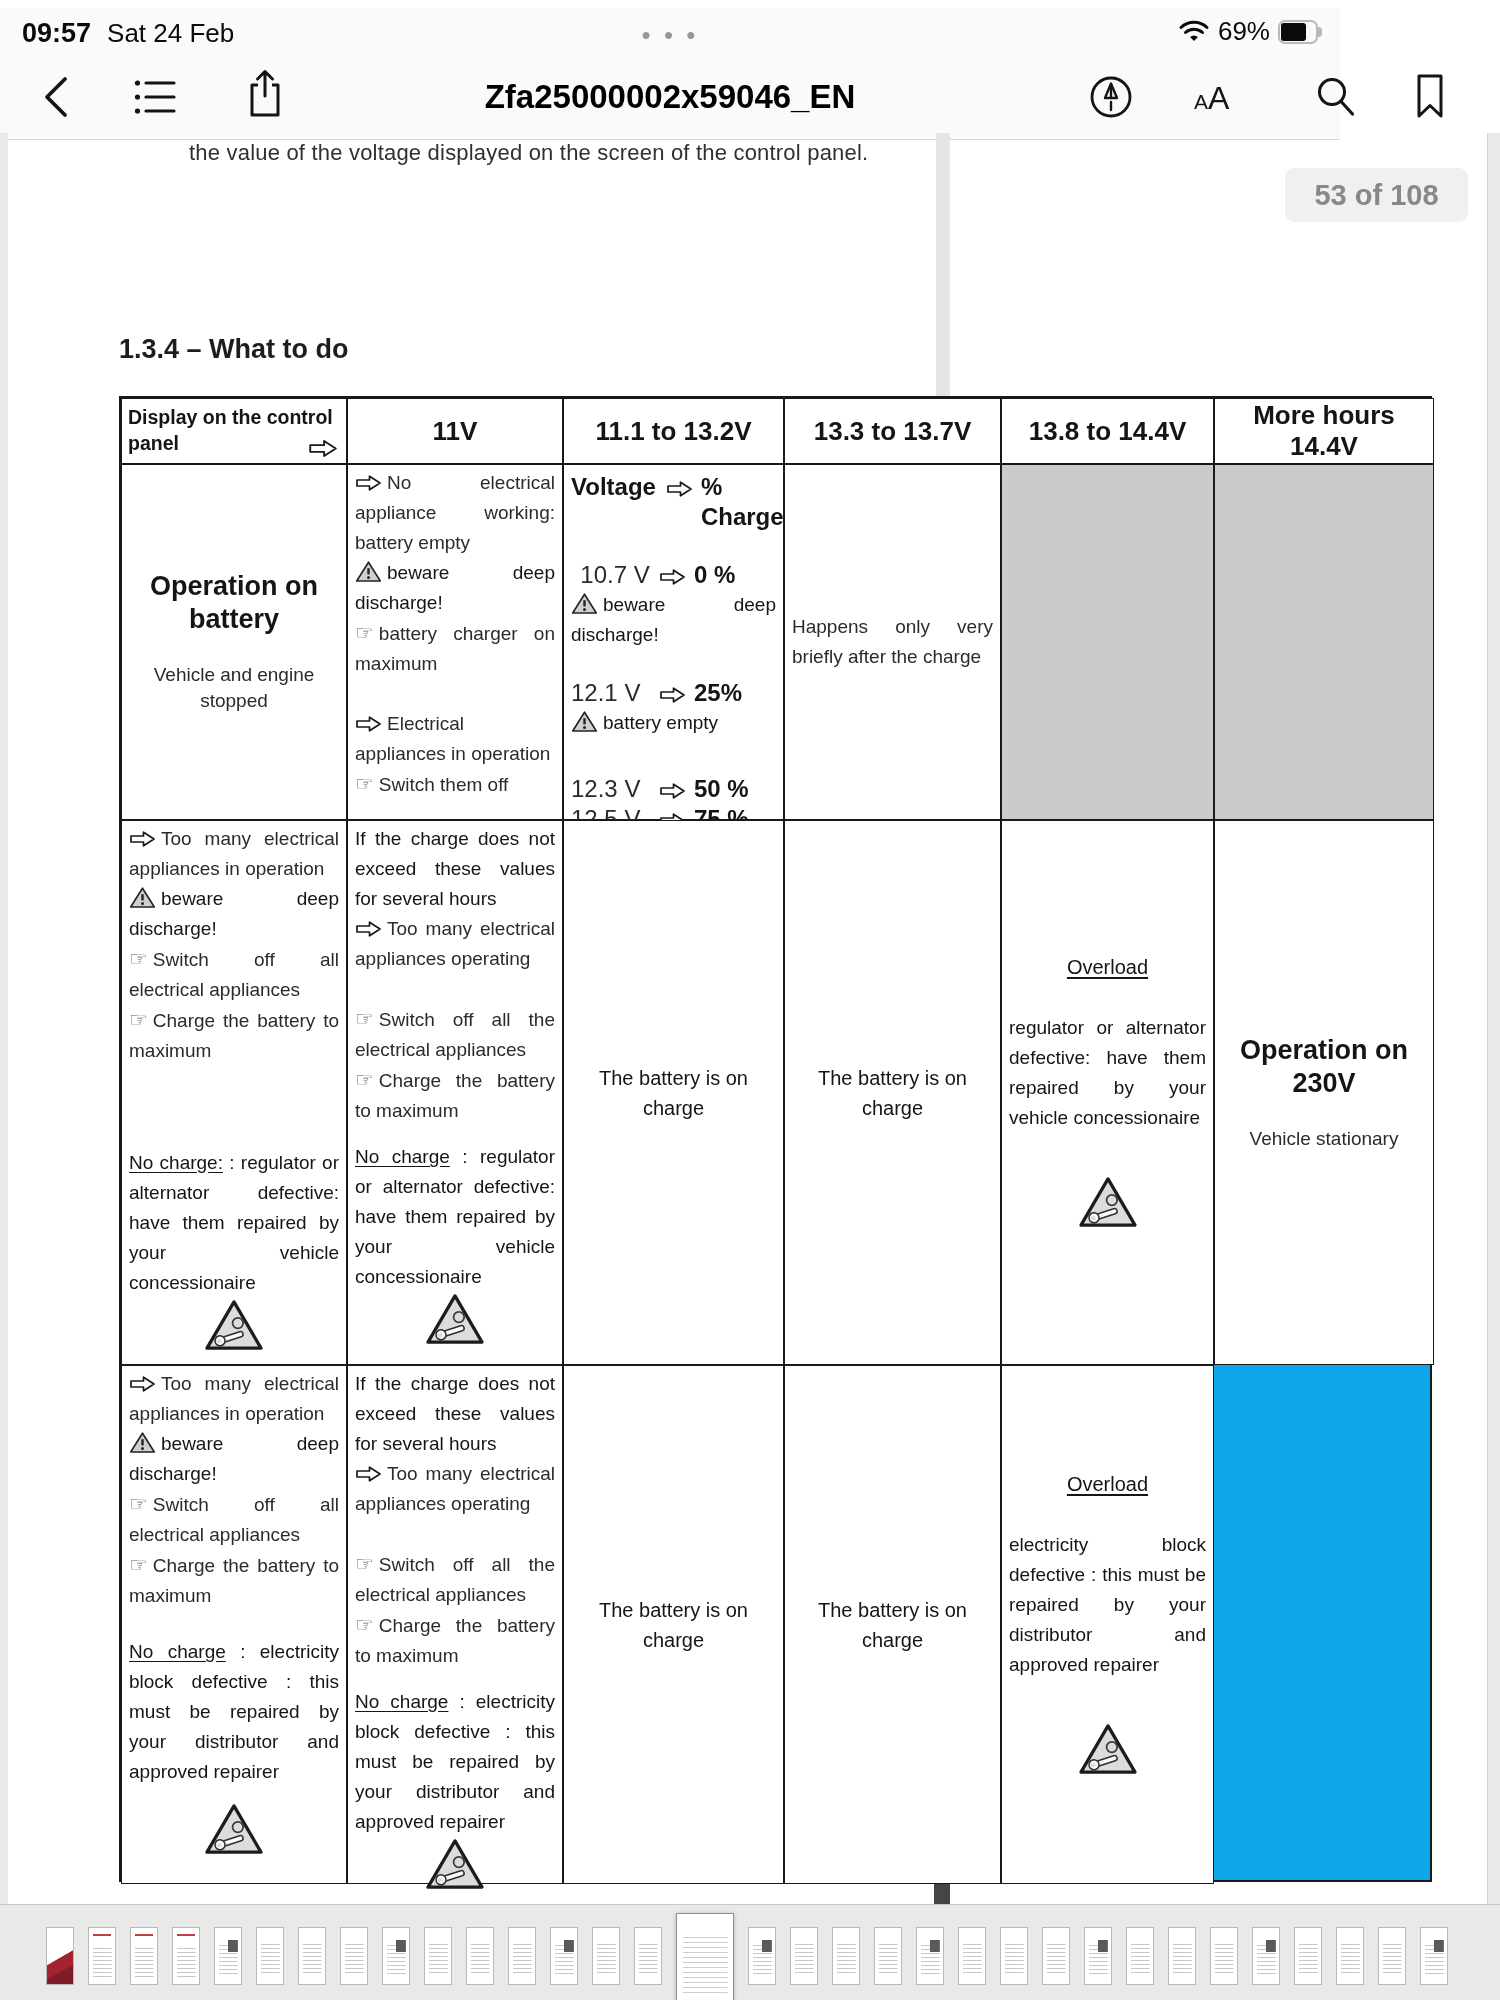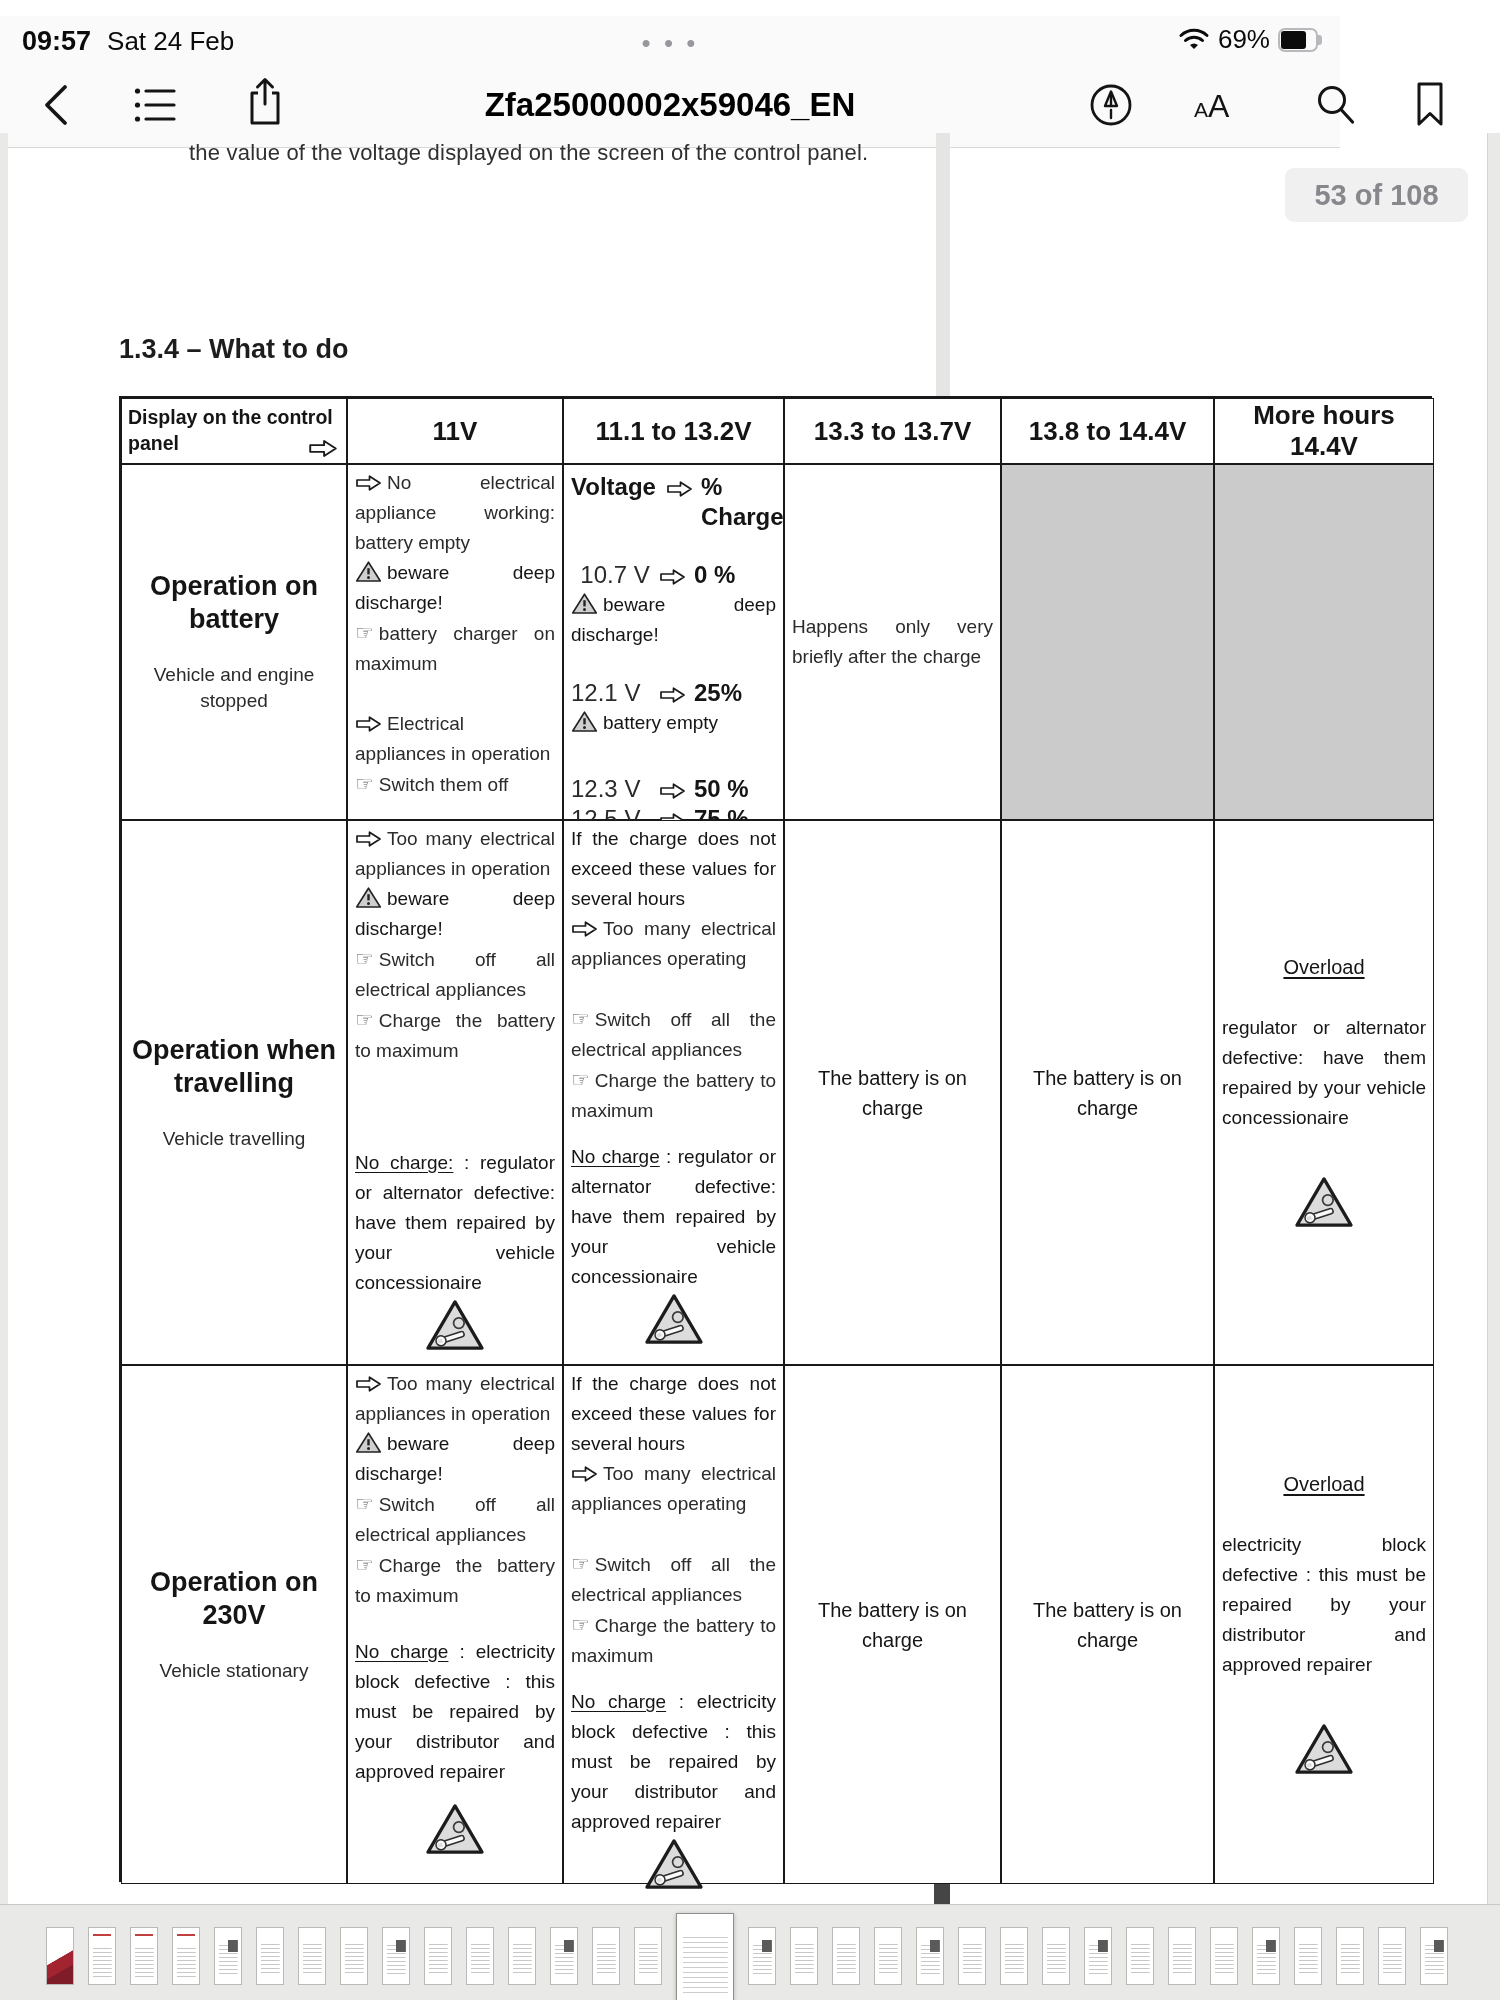--- a/index.html
+++ b/index.html
@@ -2,21 +2,21 @@
 <html><head>
 <meta charset="utf-8">
 <style>
   * { box-sizing: border-box; }
   html,body { margin:0; padding:0; }
   body {
     width:1500px; height:2000px; position:relative; overflow:hidden;
     background:#ffffff; font-family:"Liberation Sans", sans-serif; color:#111;
   }
   
-  .topbars { position:absolute; left:0; top:16px; width:1340px; height:132px; background:#fafafa; border-bottom:1px solid #d8d8d8; }
+  .topbars { position:absolute; left:0; top:8px; width:1340px; height:132px; background:#fafafa; border-bottom:1px solid #d8d8d8; }
   .status-left { position:absolute; left:22px; top:10px; display:flex; gap:16px; align-items:baseline; }
   .status-time { font-size:27px; font-weight:700; color:#0b0b0b; }
   .status-date { font-size:26px; font-weight:400; color:#0b0b0b; }
   .status-dots { position:absolute; left:0; right:0; top:12px; text-align:center; color:#97979c; font-size:26px; letter-spacing:3px; }
   .status-right { position:absolute; right:18px; top:8px; display:flex; align-items:center; gap:8px; }
   .batt-pct { font-size:26px; color:#0b0b0b; }
   .batt { position:relative; width:44px; height:24px; }
   .batt .shell { position:absolute; left:0; top:0; width:40px; height:24px; border:2px solid #b9b9bd; border-radius:7px; }
   .batt .fill { position:absolute; left:3px; top:3px; width:25px; height:18px; background:#0b0b0b; border-radius:3px; }
   .batt .nub { position:absolute; right:0; top:7px; width:4px; height:10px; background:#b9b9bd; border-radius:0 3px 3px 0; }
@@ -241,24 +241,20 @@
             <path d="M2 6h12.5V2.2L25 9l-10.5 6.8V12H2z" fill="#fff" stroke="#1a1a1a" stroke-width="1.7" stroke-linejoin="round"></path>
           </svg></span>
         <span class="pct">100 %</span>
       </div>
     </div>
     <div class="cell vcenter">
       <div class="p"><span>Happens only very briefly after the charge</span></div>
     </div>
     <div class="cell grayed"></div>
     <div class="cell grayed"></div>
-    <div class="cell labelcell">
-      <div class="rowlabel">Operation when travelling</div>
-      <div class="rowsub">Vehicle travelling</div>
-    </div>
     <div class="cell flow">
       <div class="p"><span class="ic ic-arrow"><svg viewBox="0 0 27 18">
             <path d="M2 6h12.5V2.2L25 9l-10.5 6.8V12H2z" fill="#fff" stroke="#1a1a1a" stroke-width="1.7" stroke-linejoin="round"></path>
           </svg></span><span>Too many electrical appliances in operation</span></div>
       <div class="p b"><span class="ic ic-warn"><svg viewBox="0 0 27 23">
             <path d="M13.5 2.2 25.3 21H1.7z" fill="#cfcfcf" stroke="#222" stroke-width="1.6" stroke-linejoin="round"></path>
             <path d="M13.5 8.2v6.2" stroke="#222" stroke-width="2.4"></path>
             <circle cx="13.5" cy="17.6" r="1.5" fill="#222"></circle>
           </svg></span><span>beware deep discharge!</span></div>
       <div class="p"><span class="hand">☞</span><span>Switch off all electrical appliances</span></div>

